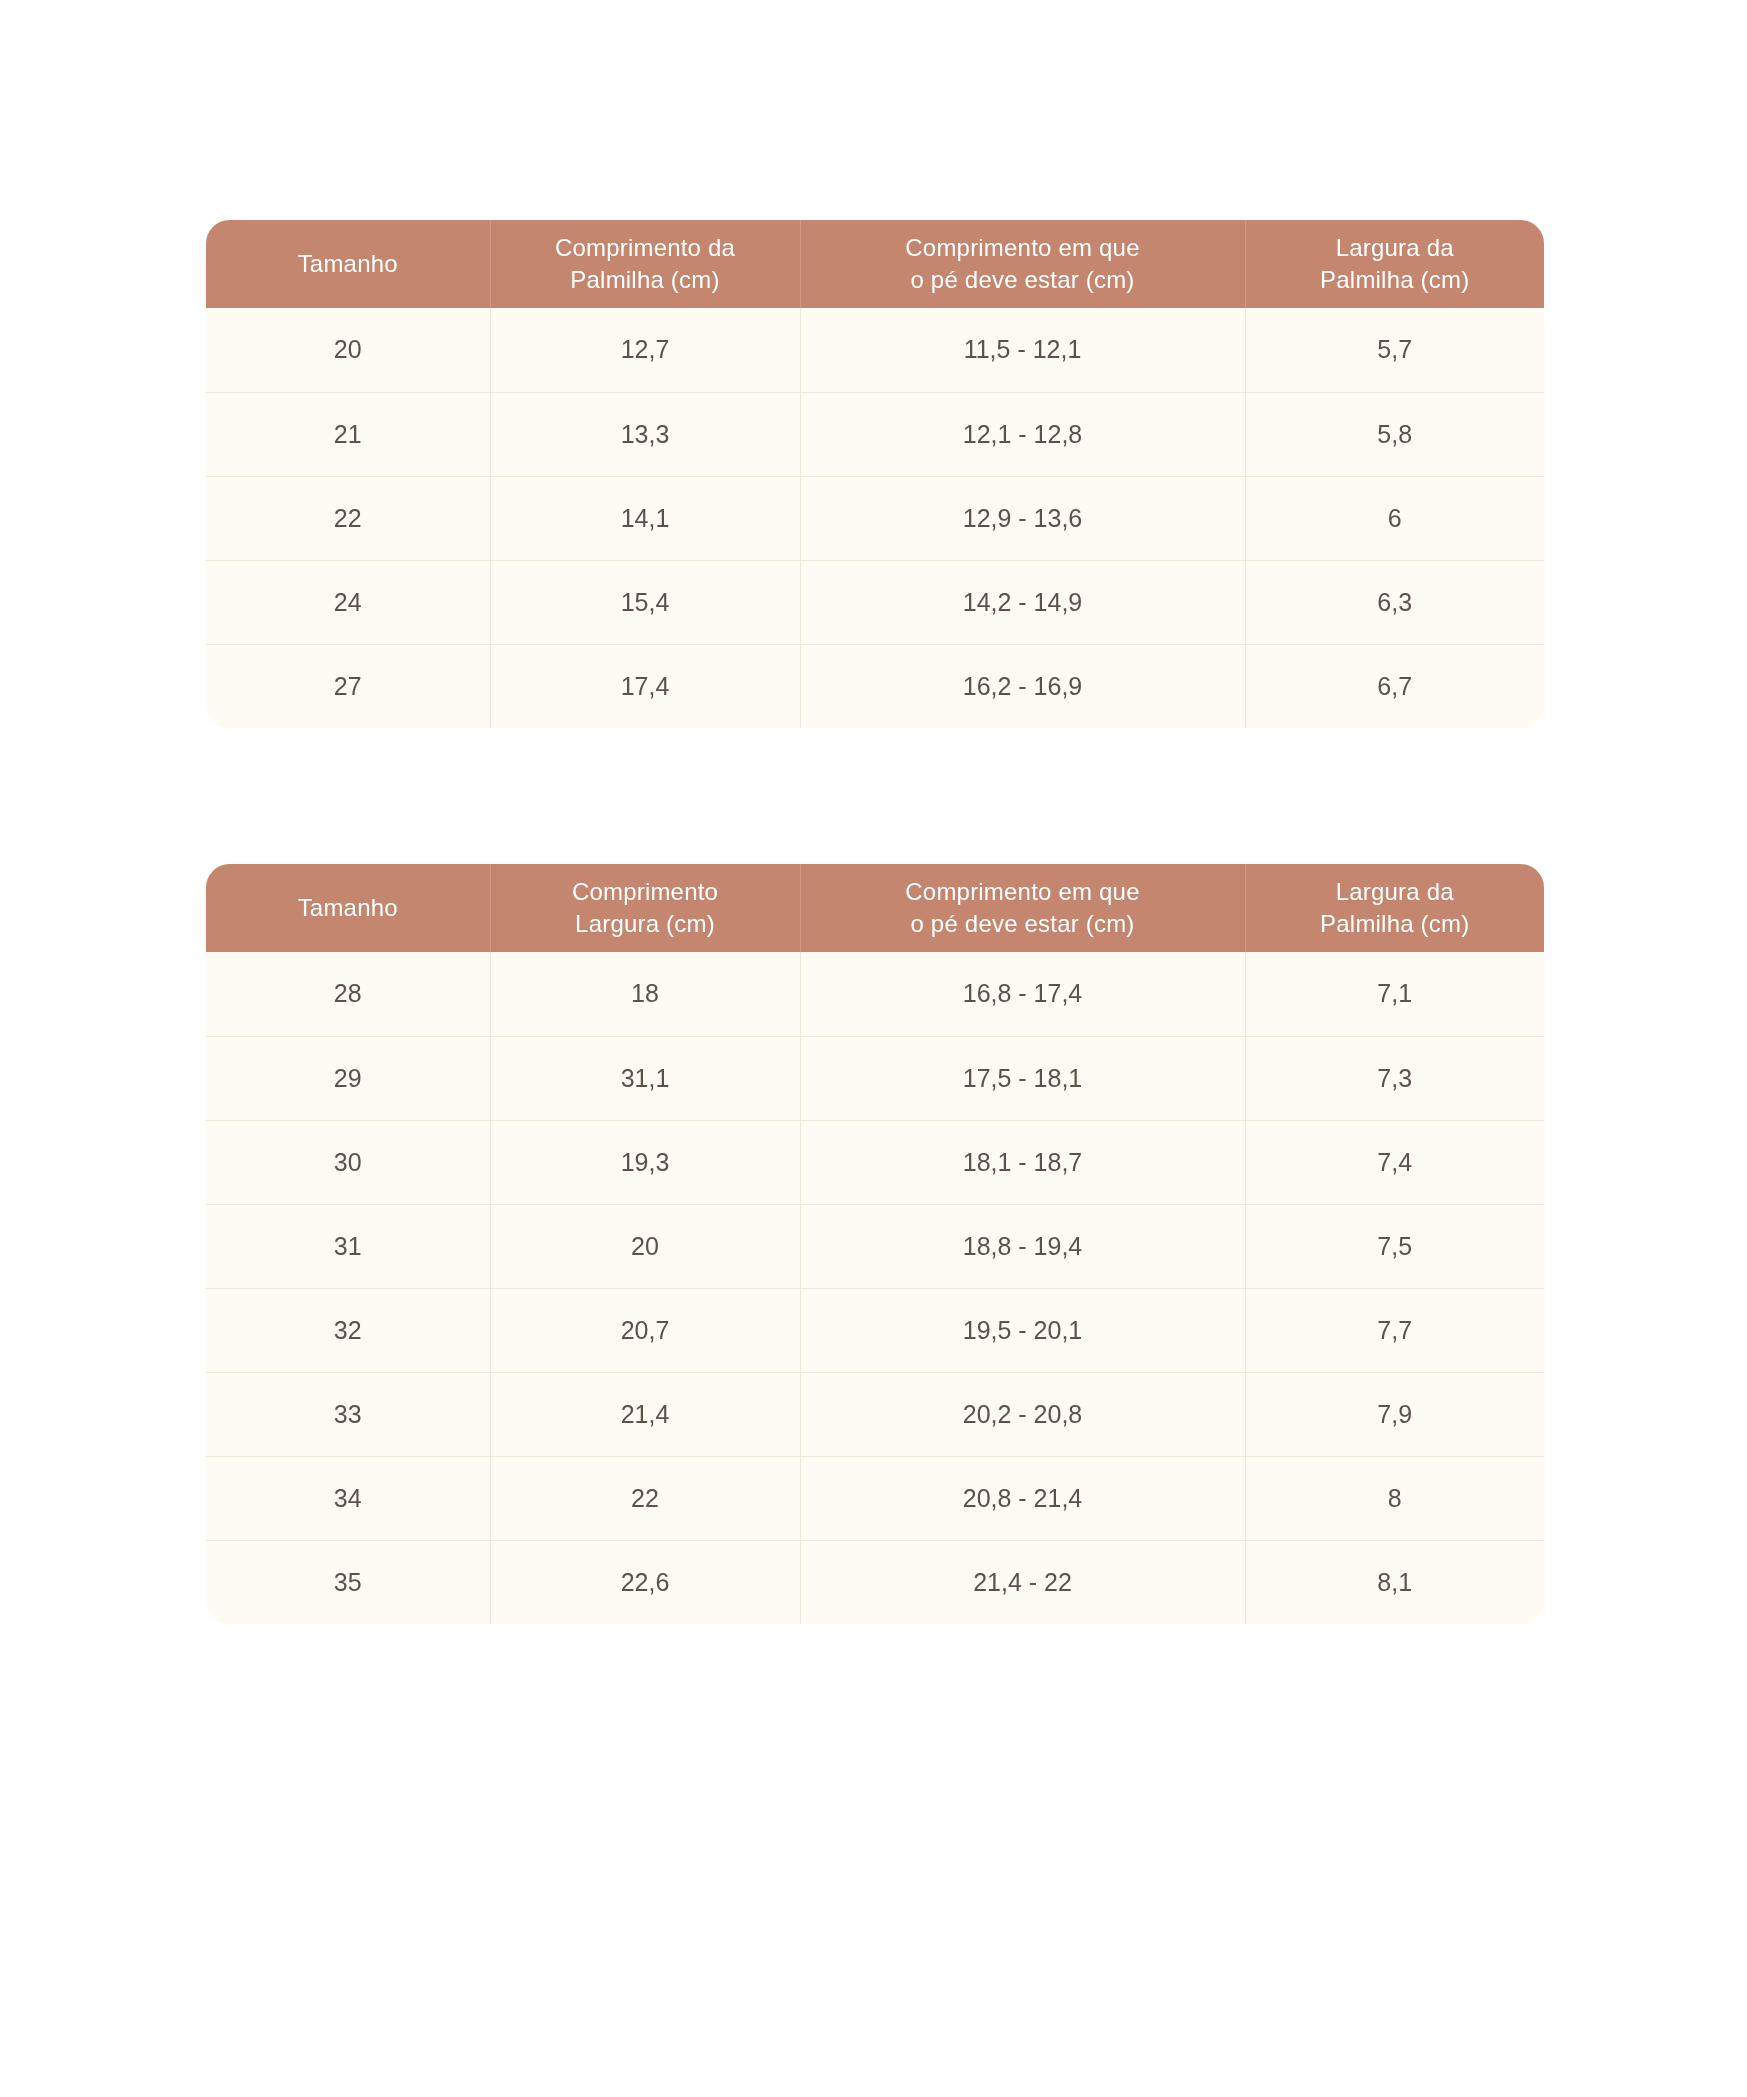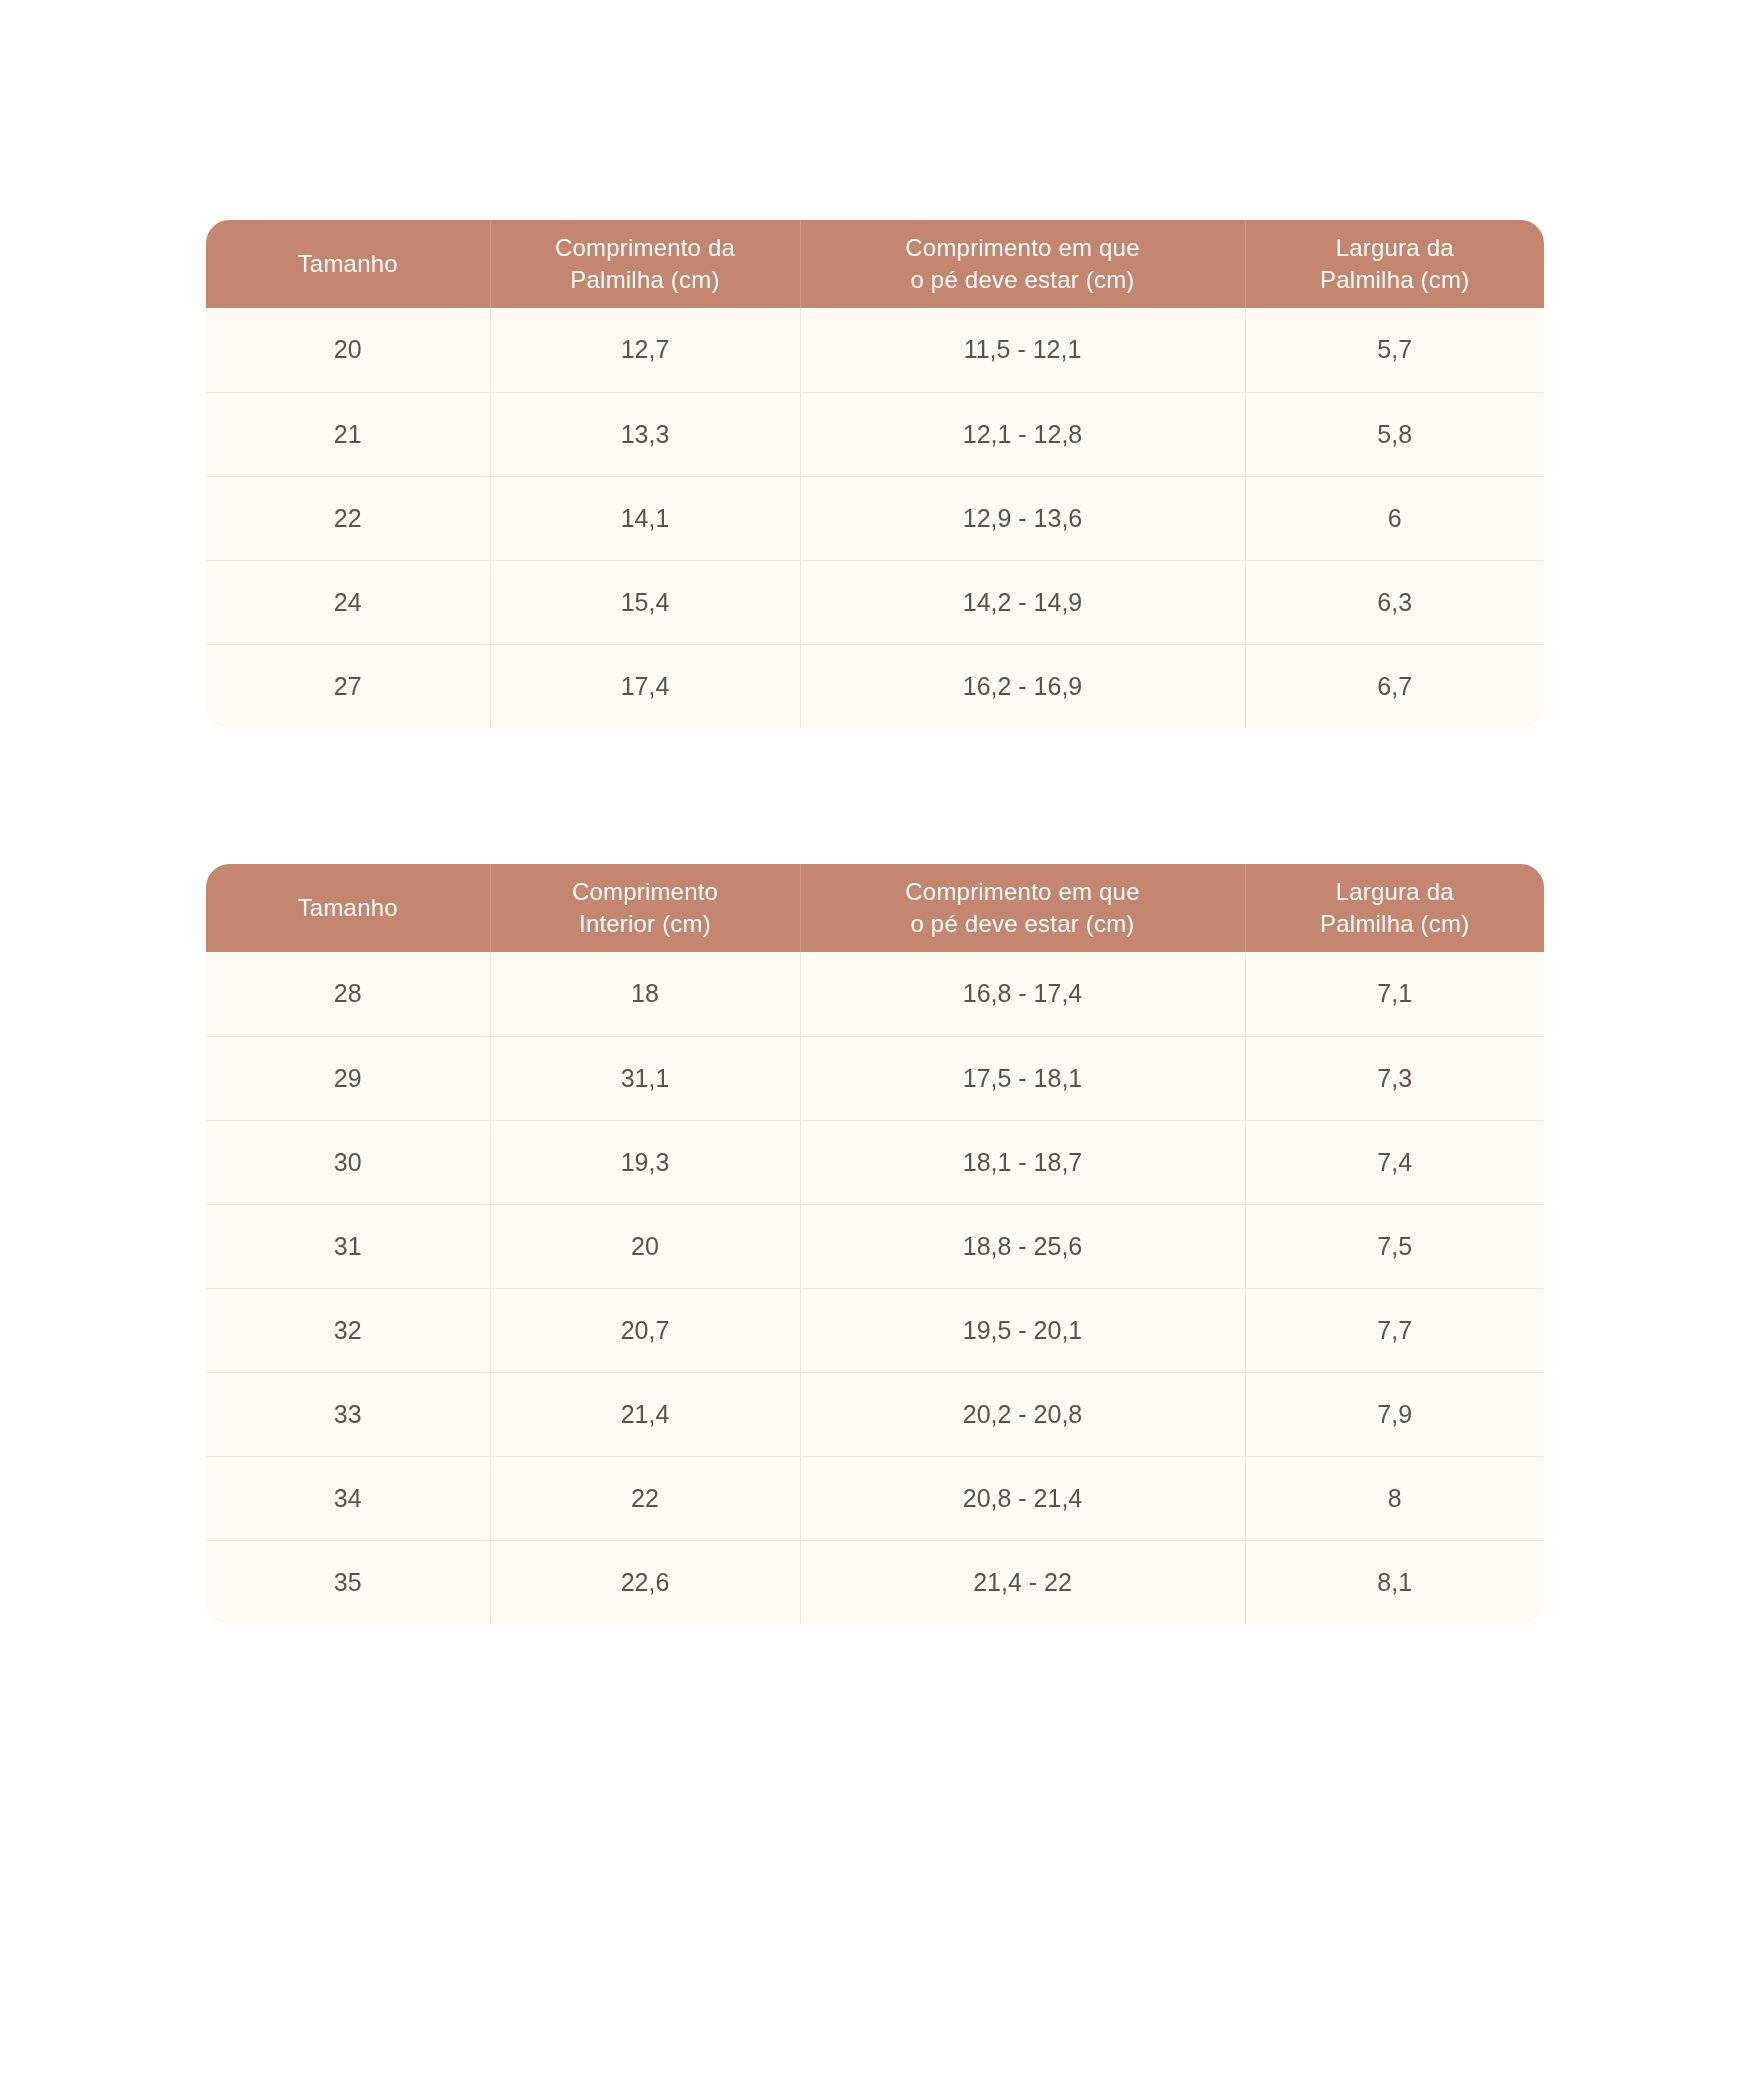--- a/index.html
+++ b/index.html
@@ -162,21 +162,21 @@
           <col class="c3">
           <col class="c4">
         </colgroup>
         <thead>
           <tr>
             <th>
               <span class="hdr-line">Tamanho</span>
             </th>
             <th>
               <span class="hdr-line">Comprimento</span>
-              <span class="hdr-line">Interior (cm)</span>
+              <span class="hdr-line">Largura (cm)</span>
             </th>
             <th>
               <span class="hdr-line">Comprimento em que</span>
               <span class="hdr-line">o pé deve estar (cm)</span>
             </th>
             <th>
               <span class="hdr-line">Largura da</span>
               <span class="hdr-line">Palmilha (cm)</span>
             </th>
           </tr>
@@ -196,21 +196,21 @@
           </tr>
           <tr>
             <td>30</td>
             <td>19,3</td>
             <td>18,1 - 18,7</td>
             <td>7,4</td>
           </tr>
           <tr>
             <td>31</td>
             <td>20</td>
-            <td>18,8 - 25,6</td>
+            <td>18,8 - 19,4</td>
             <td>7,5</td>
           </tr>
           <tr>
             <td>32</td>
             <td>20,7</td>
             <td>19,5 - 20,1</td>
             <td>7,7</td>
           </tr>
           <tr>
             <td>33</td>

